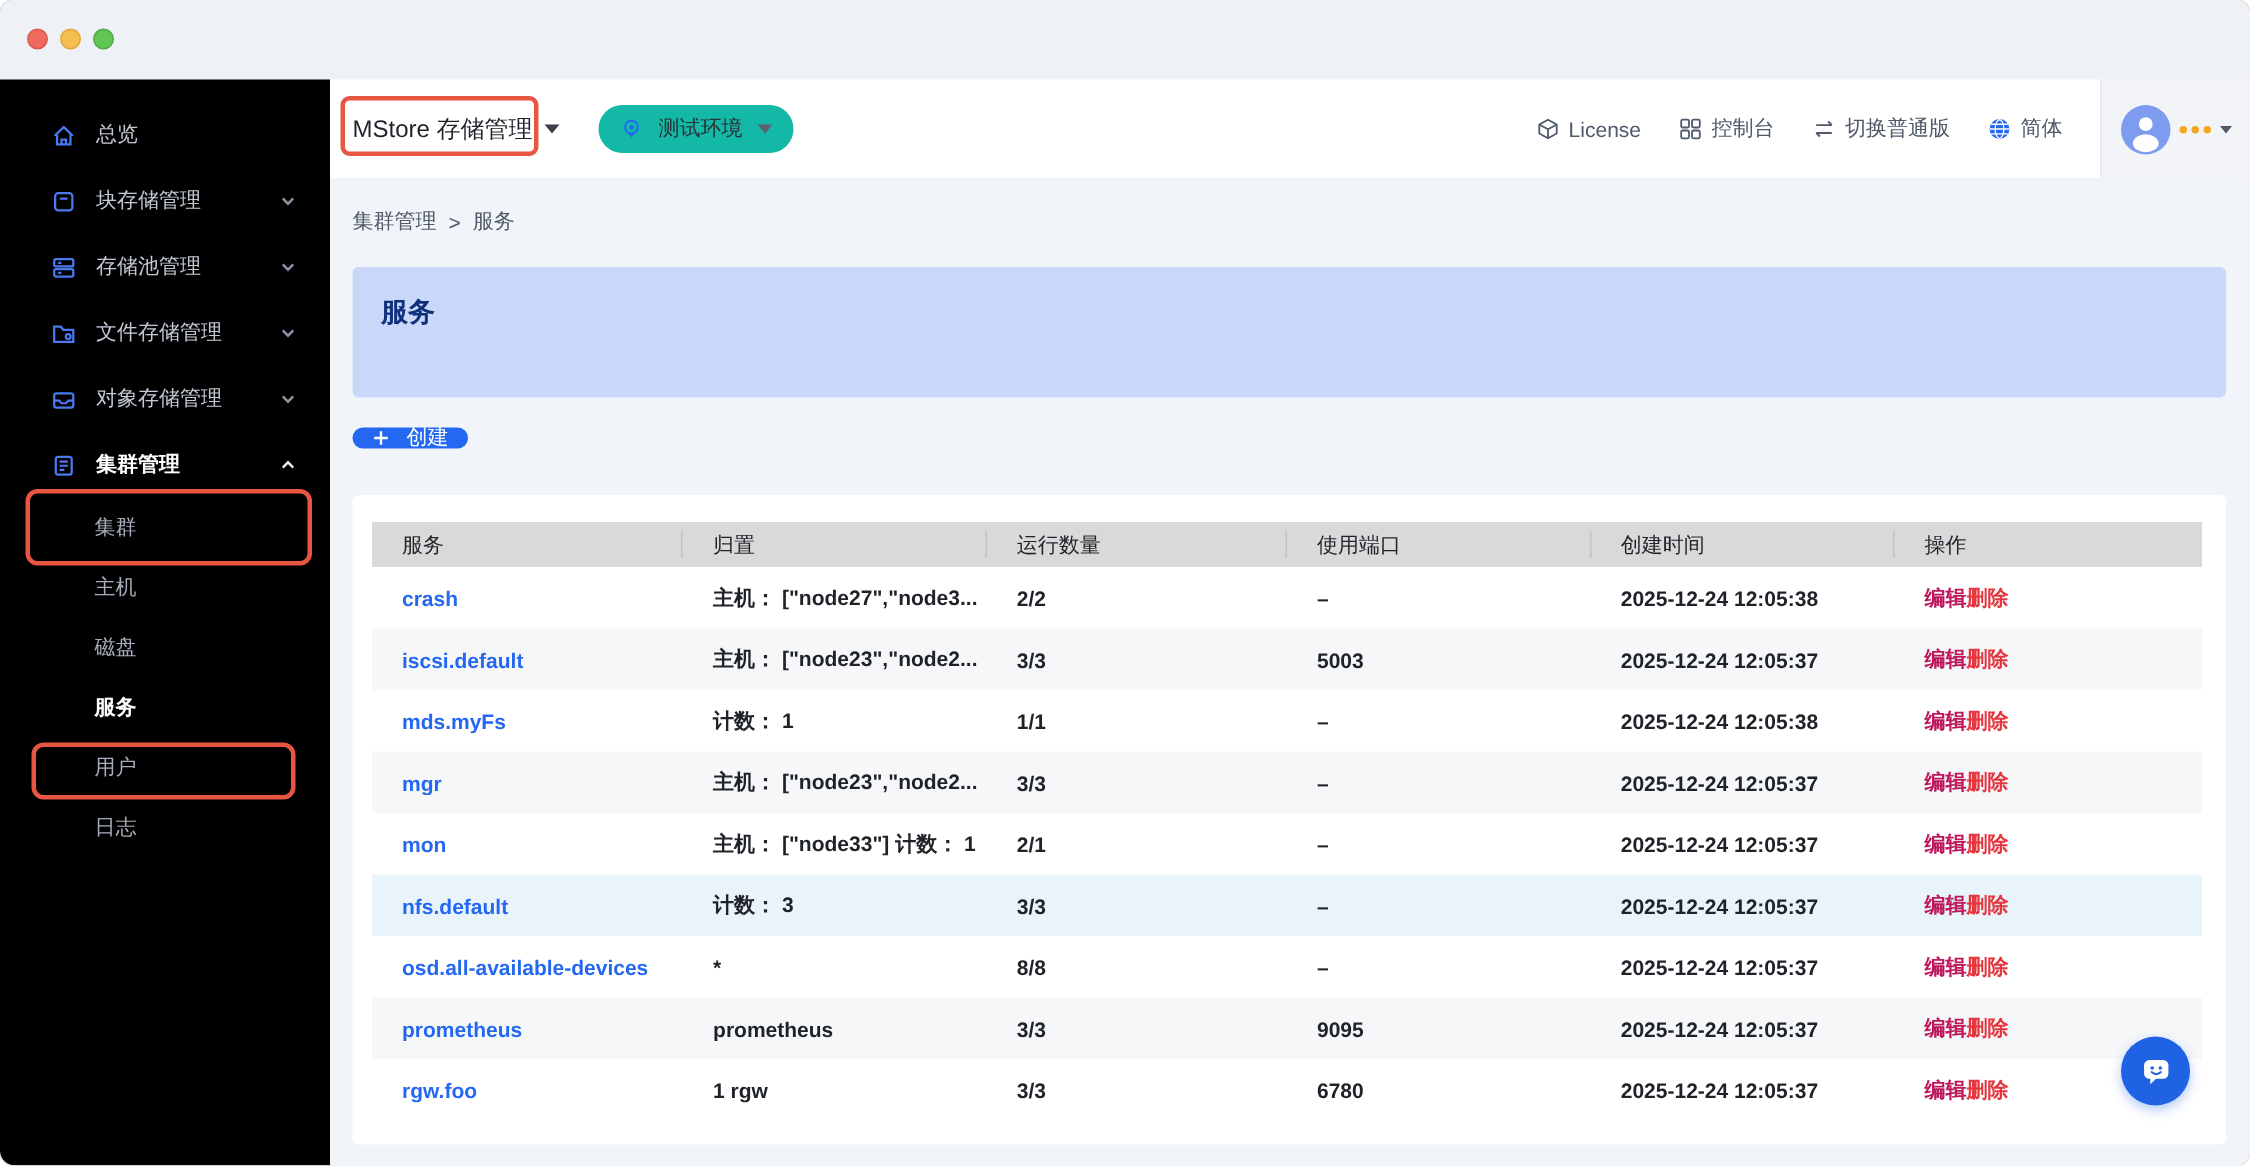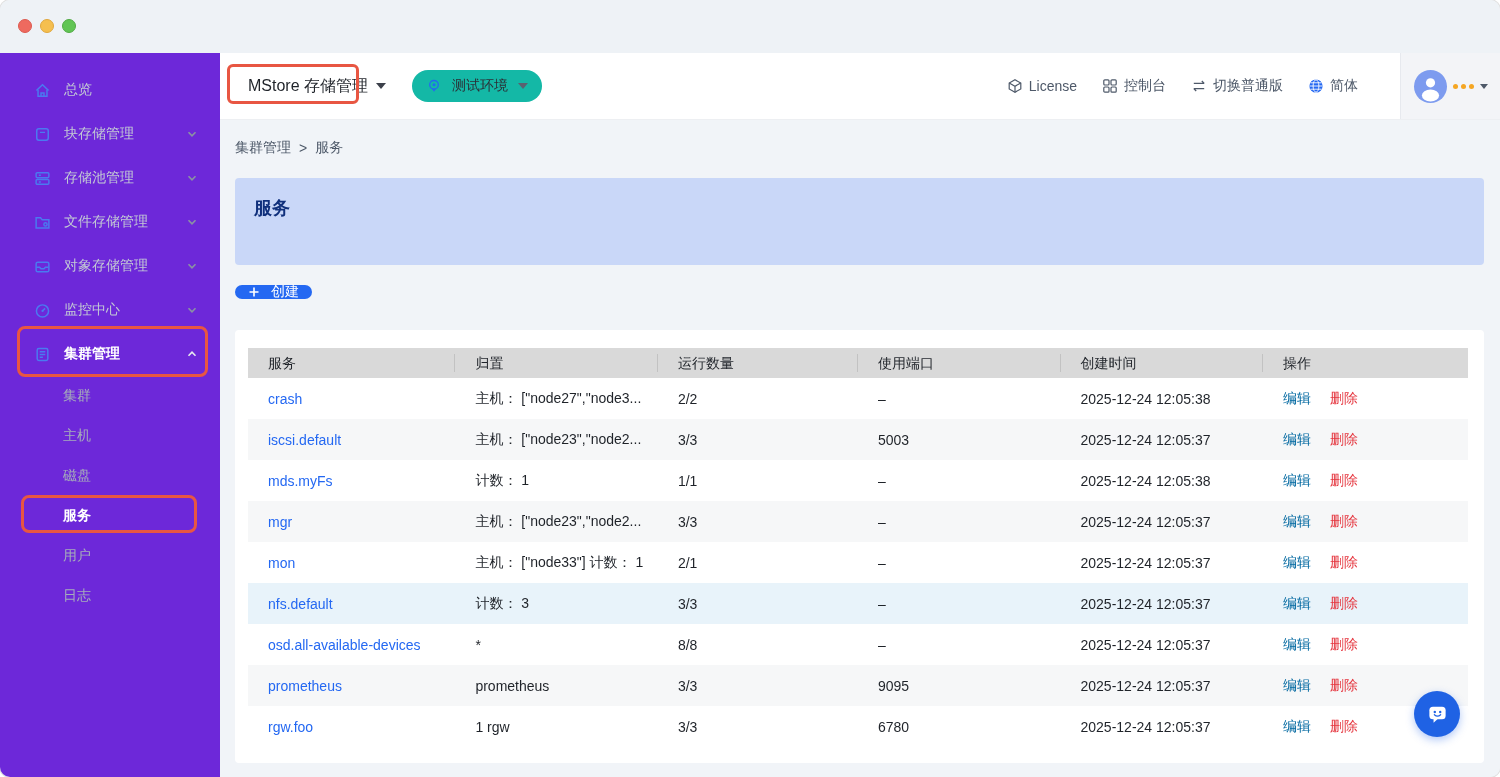--- a/index.html
+++ b/index.html
@@ -9,43 +9,43 @@
 
   
   .titlebar { position:absolute; top:0; left:0; right:0; height:53px; background:#eef2f6; }
   .traffic { position:absolute; top:19px; left:18px; display:flex; gap:8px; }
   .light { width:14px; height:14px; border-radius:50%; }
   .light.red { background:#ee6a5f; border:1px solid #dd5a50; }
   .light.yellow { background:#f5bf4f; border:1px solid #e0a73d; }
   .light.green { background:#61c554; border:1px solid #52ab45; }
 
   
-  .sidebar { position:absolute; top:53px; left:0; width:220px; bottom:0; background:#6d28d9; }
+  .sidebar { position:absolute; top:53px; left:0; width:220px; bottom:0; background:#000000; }
   .sidebar nav { padding-top:15px; }
   .nav-item { display:flex; align-items:center; height:44px; padding:0 22px 0 34px;
               color:#c3c9d4; font-size:14px; cursor:pointer; }
   .nav-item .nicon { width:17px; height:17px; margin-right:13px; display:flex; color:#4a7af0; flex:none; }
   .nav-item .chev { margin-left:auto; width:12px; height:12px; color:#8a92a3; display:flex; }
   .nav-item.active { color:#ffffff; font-weight:bold; }
   .nav-item.active .chev { color:#e6e9ee; }
   .sub-item { display:flex; align-items:center; height:40px; padding-left:63px;
               color:#a6adba; font-size:14px; cursor:pointer; }
   .sub-item.active { color:#ffffff; font-weight:bold; }
 
   
   .topbar { position:absolute; top:53px; left:220px; right:0; height:67px; background:#ffffff;
             display:flex; align-items:center; border-bottom:1px solid #edeff2; }
-  .app-title { margin-left:28px; display:flex; align-items:center; gap:8px;
+  .app-title { margin-left:15px; display:flex; align-items:center; gap:8px;
                font-size:16px; color:#1f2329; font-weight:500; cursor:pointer; }
   .caret { width:0; height:0; border-left:5px solid transparent; border-right:5px solid transparent;
            border-top:6px solid #3c404a; }
   .env-pill { margin-left:26px; display:flex; align-items:center; gap:10px; height:32px;
               padding:0 14px; background:#14b8a6; border-radius:16px; font-size:14px; color:#2b2f36; cursor:pointer; }
   .env-pill .caret { border-top-color:#5a6170; }
-  .top-links { margin-left:auto; display:flex; align-items:center; gap:25px; margin-right:42px; }
+  .top-links { margin-left:auto; display:flex; align-items:center; gap:25px; margin-right:25px; }
   .top-link { display:flex; align-items:center; gap:6px; font-size:14px; color:#4e5969; cursor:pointer; }
   .top-link .ticon { width:16px; height:16px; display:flex; }
   .user-box { width:100px; height:100%; background:#f3f4f7; border-left:1px solid #e7e9ee;
               display:flex; align-items:center; justify-content:center; gap:6px; }
   .avatar { width:33px; height:33px; border-radius:50%; overflow:hidden; background:#7d9bef; cursor:pointer; flex:none; }
   .dots { display:flex; gap:3px; cursor:pointer; }
   .dots i { width:5px; height:5px; border-radius:50%; background:#f5a623; }
   .user-caret { width:0; height:0; border-left:4px solid transparent; border-right:4px solid transparent;
                 border-top:5px solid #4e5969; cursor:pointer; }
 
@@ -70,28 +70,28 @@
   .search-icon { position:absolute; right:8px; top:6px; width:17px; height:17px; color:#7e858f; cursor:pointer; }
 
   
   .card { position:absolute; left:15px; top:210px; width:1249px; height:433px; background:#ffffff;
           border-radius:4px; padding:18px 16px 0 13px; }
   .tbl { width:100%; }
   .tbl-head { display:flex; height:30px; background:#d9d9d9; align-items:center; }
   .th { font-size:14px; color:#1f2329; padding-left:20px; height:18px; line-height:18px;
         border-right:1px solid #c2c2c2; }
   .th:last-child { border-right:none; }
-  .tr { display:flex; align-items:center; height:41px; }
+  .tr { display:flex; align-items:center; height:41px;font-weight:bold; }
   .tr.stripe { background:#f6f7f8; }
   .tr.hl { background:#e8f3fa; }
   .td { font-size:14px; color:#1f2329; padding-left:20px; white-space:nowrap; overflow:hidden; }
   .c0 { width:17%; } .c1 { width:16.6%; } .c2 { width:16.4%; }
   .c3 { width:16.6%; } .c4 { width:16.6%; } .c5 { width:16.8%; }
   .link { color:#2468f2; cursor:pointer; }
-  .act-edit { color:#0369a1; cursor:pointer; margin-right:19px; }
+  .act-edit { color:#be185d; cursor:pointer; margin-right:0; }
   .act-del { color:#e5353e; cursor:pointer; }
 
   
   .ann { position:absolute; border:3px solid #e85642; border-radius:8px; pointer-events:none; }
   .ann1 { left:227px; top:64px; width:132px; height:40px; border-radius:6px; }
   .ann2 { left:17px; top:326px; width:191px; height:51px; }
   .ann3 { left:21px; top:495px; width:176px; height:38px; }
 
   
   .chat-fab { position:absolute; left:1414px; top:691px; width:46px; height:46px; border-radius:50%;
@@ -169,35 +169,20 @@
         </span>
       </div>
       <div class="nav-item">
         <span class="nicon">
           <svg viewBox="0 0 16 16" width="17" height="17" fill="none" stroke="currentColor" stroke-width="1.4">
               <rect x="2" y="4" width="12" height="9" rx="1.5"></rect>
               <path d="M2 8.6h3.2l1.4 1.6h2.8l1.4-1.6H14"></path>
             </svg>
         </span>
         <span class="nlabel">对象存储管理</span>
-        <span class="chev">
-          <svg viewBox="0 0 12 12" width="12" height="12" fill="none" stroke="currentColor" stroke-width="1.6">
-              <path d="M2.5 4.2 6 7.8 9.5 4.2"></path>
-            </svg>
-        </span>
-      </div>
-      <div class="nav-item">
-        <span class="nicon">
-          <svg viewBox="0 0 16 16" width="17" height="17" fill="none" stroke="currentColor" stroke-width="1.4">
-              <circle cx="8" cy="8.4" r="5.7"></circle>
-              <path d="M8 8.4 10.4 6"></path>
-              <circle cx="8" cy="8.4" r="1" fill="currentColor" stroke="none"></circle>
-            </svg>
-        </span>
-        <span class="nlabel">监控中心</span>
         <span class="chev">
           <svg viewBox="0 0 12 12" width="12" height="12" fill="none" stroke="currentColor" stroke-width="1.6">
               <path d="M2.5 4.2 6 7.8 9.5 4.2"></path>
             </svg>
         </span>
       </div>
       <div class="nav-item active">
         <span class="nicon">
           <svg viewBox="0 0 16 16" width="17" height="17" fill="none" stroke="currentColor" stroke-width="1.4">
               <rect x="3" y="2.4" width="10" height="11.2" rx="1.5"></rect>

